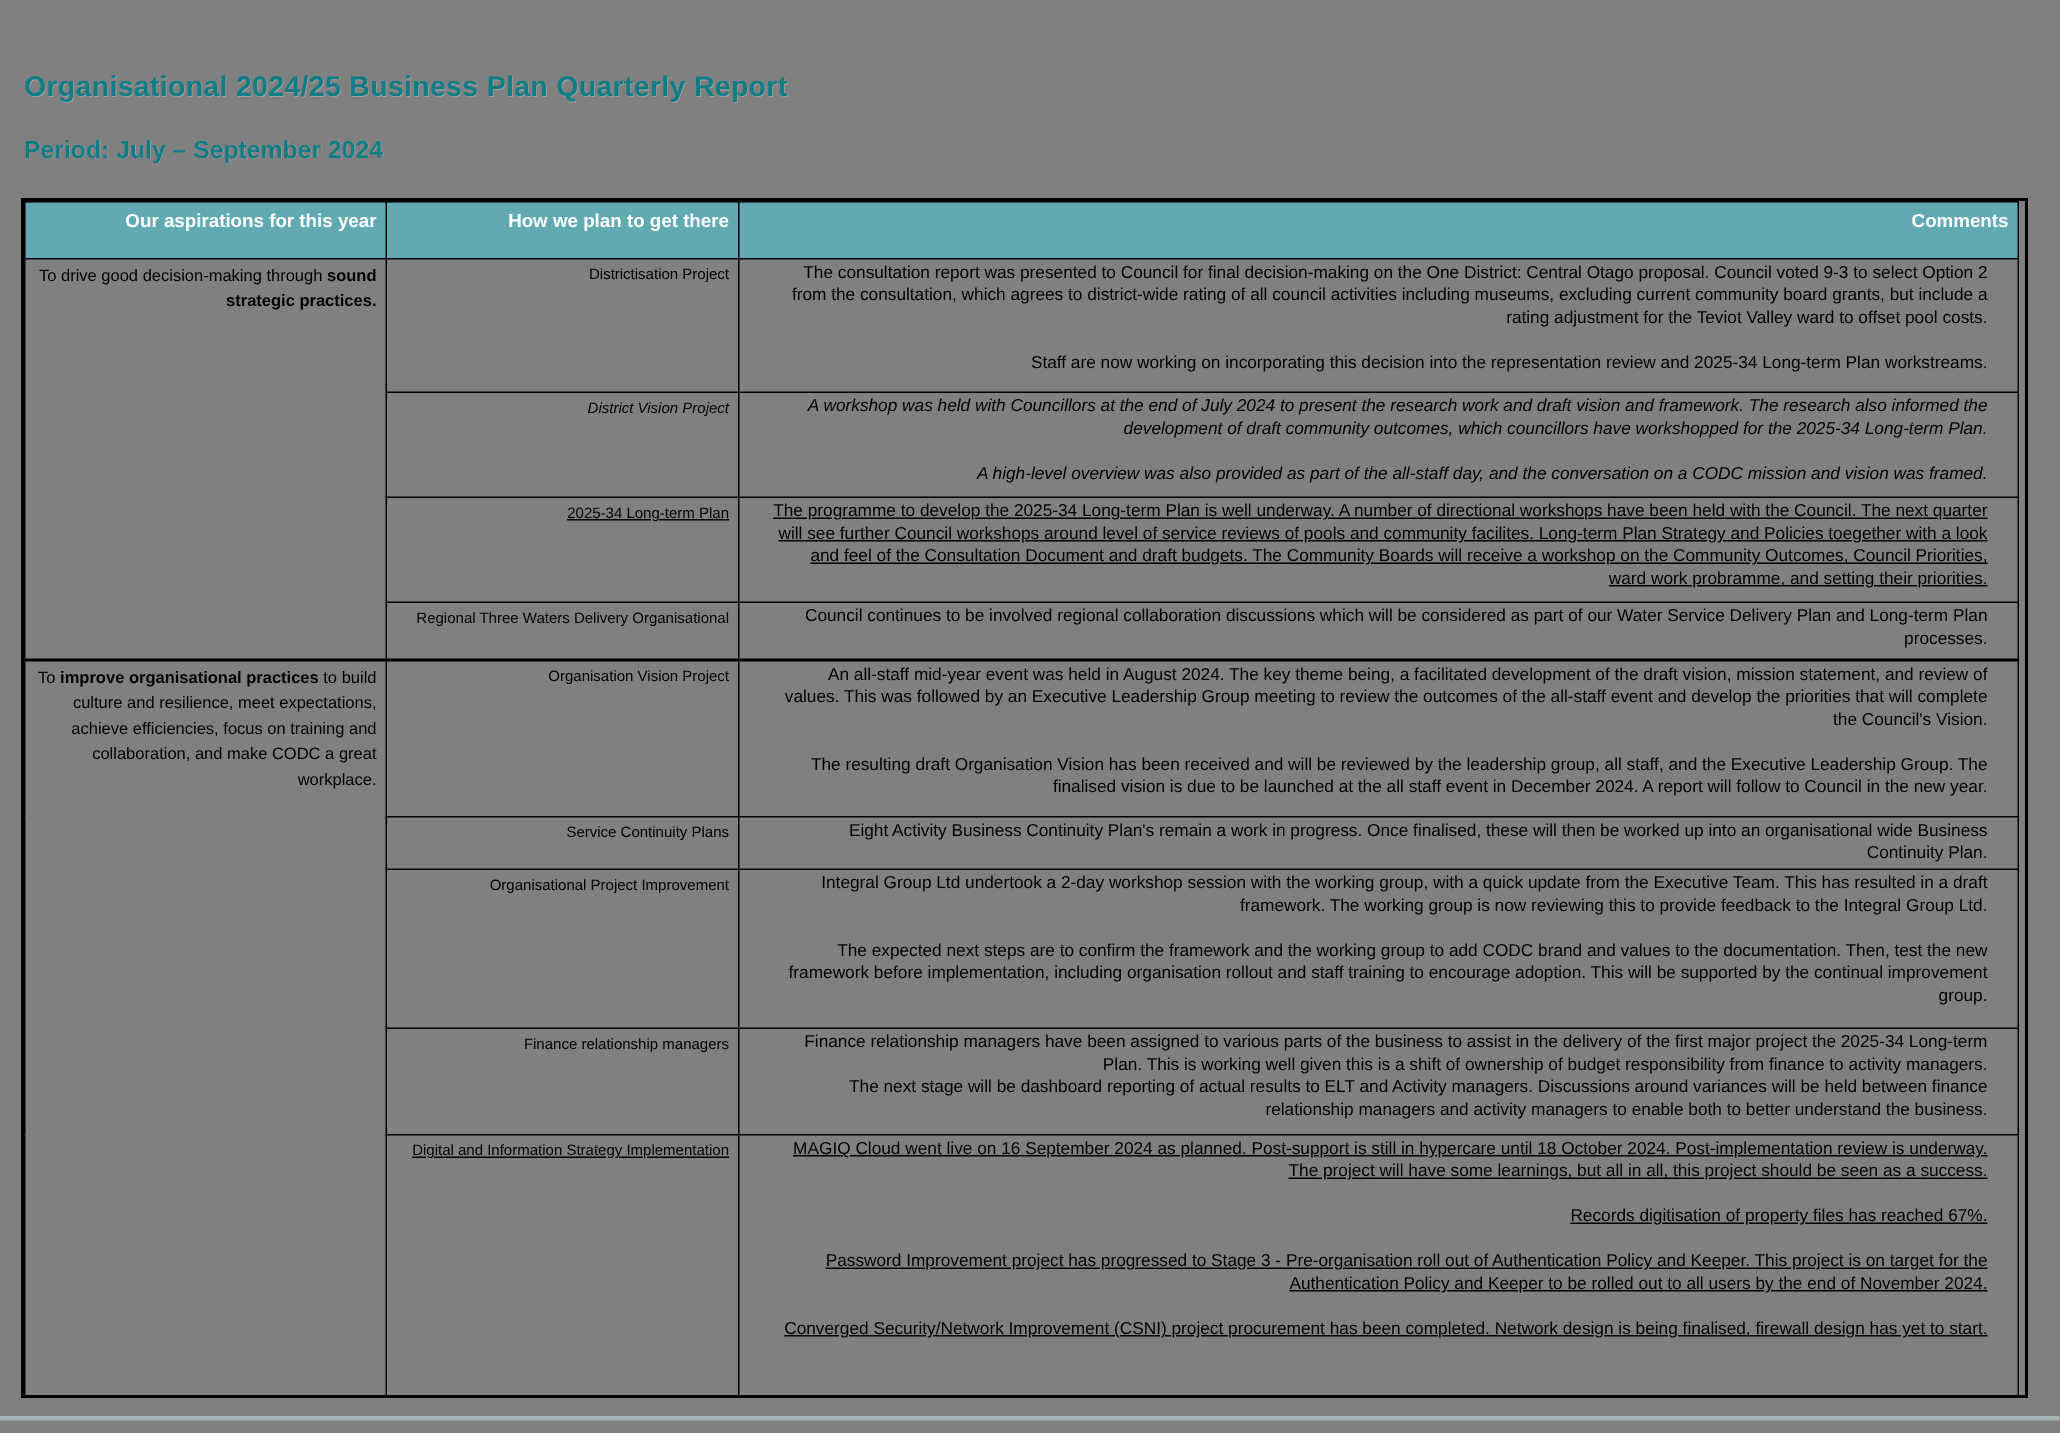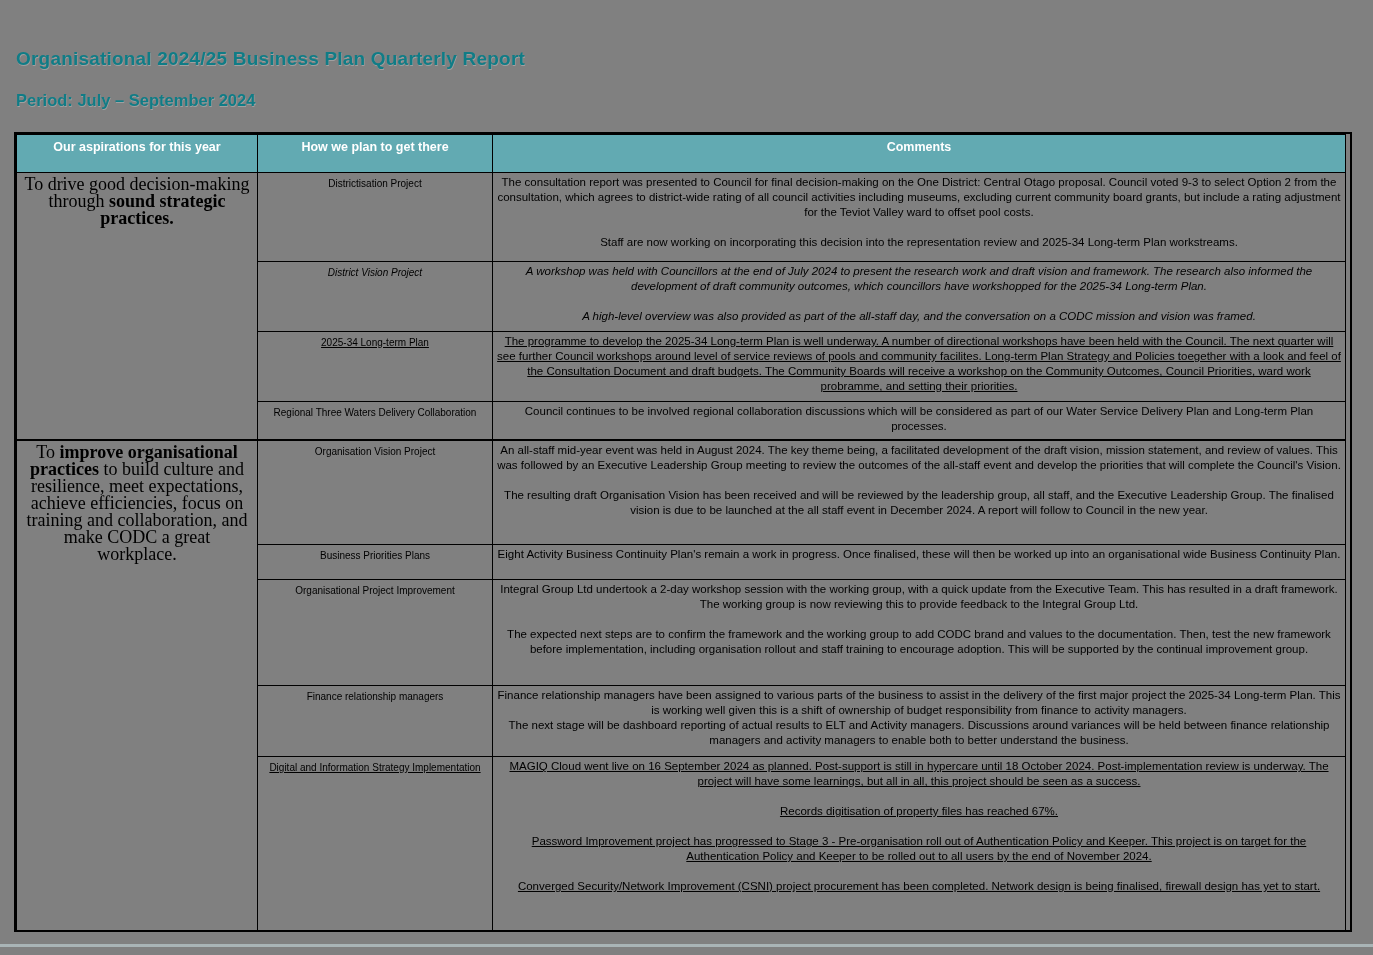--- a/index.html
+++ b/index.html
@@ -35,44 +35,43 @@
     padding-right:4px; 
   }
   table.report{
     border-collapse:collapse;
     width:100%;height:100%;
     table-layout:fixed;
   }
   table.report td, table.report th{
     border:1px solid var(--line);
     vertical-align:top;
-    text-align:center;
+    text-align:right;
   }
   th.hdr{
     background:var(--header-bg);
     color:#fff;
     font-size:12.5px;font-weight:bold;
     padding:5px 6px 2px 6px;
     border-bottom:2px solid var(--line);
     height:38px;
   }
   td.aspiration{
     width:241px;
-    font-size:18px;line-height:17px;
+    font-size:11px;line-height:17px;
     padding:3px 6px;
-    font-family:Liberation Serif, serif;
   }
   td.plan{
     width:235px;
     font-size:10px;line-height:16px;
     padding:3px 6px;
   }
   td.comments{
     font-size:11.5px;line-height:15px;
-    padding:2px 4px;
+    padding:2px 20px;
     white-space:pre-line;
   }
   tr.group-sep td{border-top:2.5px solid var(--line);margin-left:32px;}
   .bottom-divider{
     position:absolute;left:0;top:944px;width:1373px;height:3px;
     background:#A9B4B6;
   }
 </style>
 </head>
 <body>
@@ -107,33 +106,33 @@
         <td class="plan">District Vision Project</td>
         <td class="comments">A workshop was held with Councillors at the end of July 2024 to present the research work and draft vision and framework.  The research also informed the development of draft community outcomes, which councillors have workshopped for the 2025-34 Long-term Plan.
 
 A high-level overview was also provided as part of the all-staff day, and the conversation on a CODC mission and vision was framed.</td>
       </tr>
       <tr style="height:70px;text-decoration:underline;">
         <td class="plan">2025-34 Long-term Plan</td>
         <td class="comments">The programme to develop the 2025-34 Long-term Plan is well underway. A number of directional workshops have been held with the Council. The next quarter will see further Council workshops around level of service reviews of pools and community facilites. Long-term Plan Strategy and Policies toegether with a look and feel of the Consultation Document and draft budgets. The Community Boards will receive a workshop on the Community Outcomes, Council Priorities, ward work probramme, and setting their priorities.</td>
       </tr>
       <tr style="height:38px;">
-        <td class="plan">Regional Three Waters Delivery Collaboration</td>
+        <td class="plan">Regional Three Waters Delivery Organisational</td>
         <td class="comments">Council continues to be involved regional collaboration discussions which will be considered as part of our Water Service Delivery Plan and Long-term Plan processes.</td>
       </tr>
 
       <tr class="group-sep" style="height:105px;">
         <td class="aspiration" rowspan="5"><span>To </span><strong>improve organisational practices</strong><span> to build culture and resilience, meet expectations, achieve efficiencies, focus on training and collaboration, and make CODC a great workplace.</span></td>
         <td class="plan">Organisation Vision Project</td>
         <td class="comments">An all-staff mid-year event was held in August 2024. The key theme being, a facilitated development of the draft vision, mission statement, and review of values. This was followed by an Executive Leadership Group meeting to review the outcomes of the all-staff event and develop the priorities that will complete the Council's Vision.
 
 The resulting draft Organisation Vision has been received and will be reviewed by the leadership group, all staff, and the Executive Leadership Group. The finalised vision is due to be launched at the all staff event in December 2024. A report will follow to Council in the new year.</td>
       </tr>
       <tr style="height:35px;">
-        <td class="plan">Business Priorities Plans</td>
+        <td class="plan">Service Continuity Plans</td>
         <td class="comments">Eight Activity Business Continuity Plan's remain a work in progress. Once finalised, these will then be worked up into an organisational wide Business Continuity Plan.</td>
       </tr>
       <tr style="height:106px;">
         <td class="plan">Organisational Project Improvement</td>
         <td class="comments">Integral Group Ltd undertook a 2-day workshop session with the working group, with a quick update from the Executive Team. This has resulted in a draft framework. The working group is now reviewing this to provide feedback to the Integral Group Ltd.
 
 The expected next steps are to confirm the framework and the working group to add CODC brand and values to the documentation. Then, test the new framework before implementation, including organisation rollout and staff training to encourage adoption. This will be supported by the continual improvement group.</td>
       </tr>
       <tr style="height:71px;">
         <td class="plan">Finance relationship managers</td>

